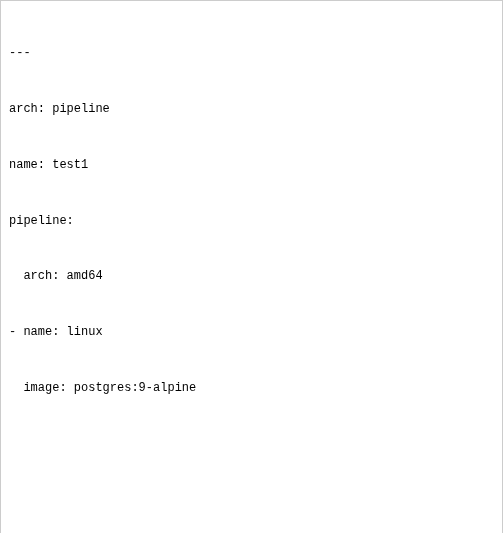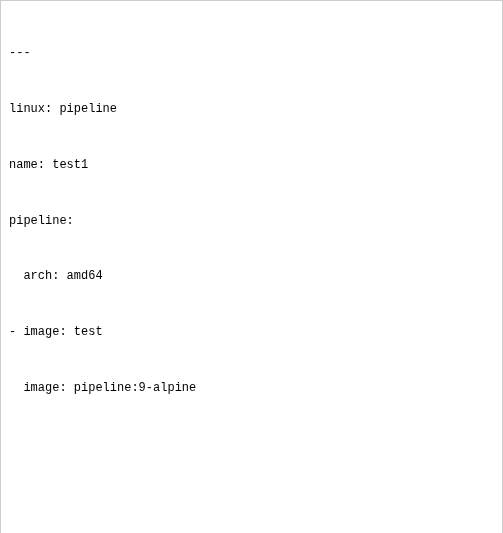--- a/index.html
+++ b/index.html
@@ -34,26 +34,26 @@
     .line {
       display: block;
     }
   </style>
 </head>
 <body>
 
 <div class="container">
   <div class="code-block">
     <span class="line">---</span>
-    <span class="line">linux: pipeline</span>
+    <span class="line">arch: pipeline</span>
     <span class="line">name: test1</span>
     <span class="line">pipeline:</span>
     <span class="line">  arch: amd64</span>
-    <span class="line">- image: test</span>
-    <span class="line">  image: pipeline:9-alpine</span>
+    <span class="line">- name: linux</span>
+    <span class="line">  image: postgres:9-alpine</span>
     
     
     
     
     
     
     
     
     
     

